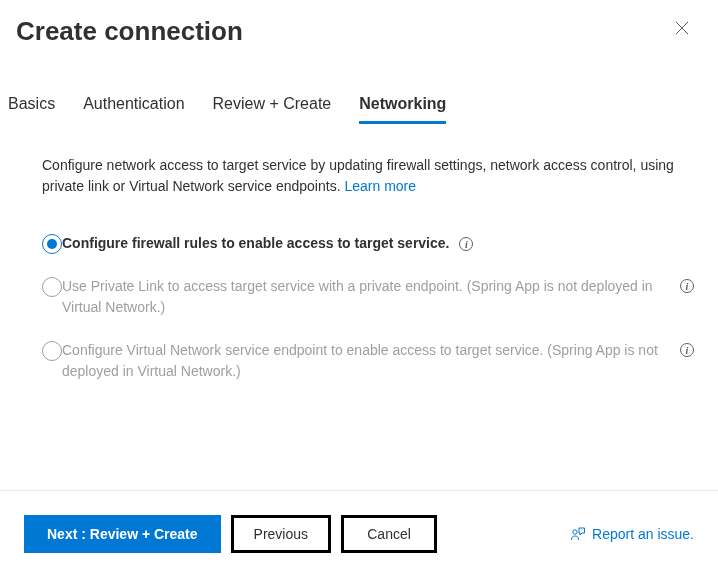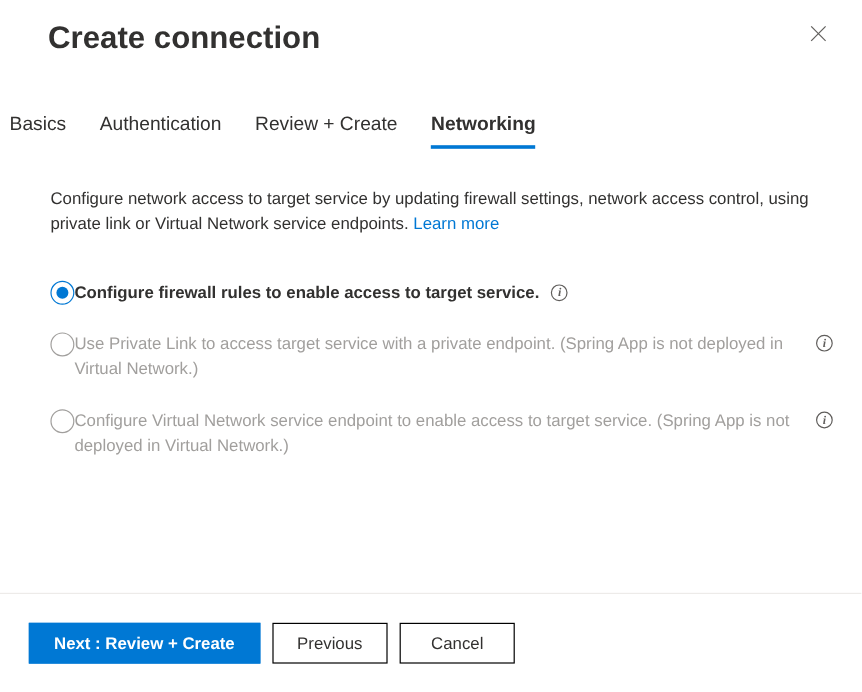--- a/index.html
+++ b/index.html
@@ -18,21 +18,21 @@
     }
     .panel {
       display: flex;
       flex-direction: column;
       height: 100%;
     }
     .header {
       display: flex;
       justify-content: space-between;
       align-items: flex-start;
-      padding: 16px 24px 0 40px;
+      padding: 16px 24px 0 16px;
     }
     .title {
       font-size: 26px;
       font-weight: 600;
       color: #323130;
     }
     .close-btn {
       cursor: pointer;
       padding: 4px;
       color: #605e5c;
@@ -147,21 +147,21 @@
       border-top: 1px solid #edebe9;
       padding: 24px;
       display: flex;
       align-items: center;
       gap: 10px;
     }
     .btn {
       padding: 8px 20px;
       font-size: 14px;
       cursor: pointer;
-      border: 1px solid #000000;
+      border: 3px solid #000000;
       background: #fff;
       color: #323130;
       min-width: 96px;
       text-align: center;
       font-family: inherit;
     }
     .btn.primary {
       background: #0078d4;
       border-color: #0078d4;
       color: #fff;
@@ -231,14 +231,22 @@
         <span class="info-icon">i</span>
       </div>
     </div>
   </div>
 
   <div class="footer">
     <button class="btn primary">Next : Review + Create</button>
     <button class="btn">Previous</button>
     <button class="btn">Cancel</button>
     <div class="spacer"></div>
+    <div class="report-link">
+      <svg viewBox="0 0 16 16" fill="none" stroke="#0078d4" stroke-width="1">
+        <circle cx="5" cy="6" r="2.2"></circle>
+        <path d="M1.5 14 C1.5 11 3 10 5 10 C7 10 8.5 11 8.5 14"></path>
+        <path d="M9 2 L14.5 2 L14.5 7 L12 7 L10 9 L10 7 L9 7 Z"></path>
+      </svg>
+      <span>Report an issue.</span>
+    </div>
   </div>
 </div>
 
 </body></html>

